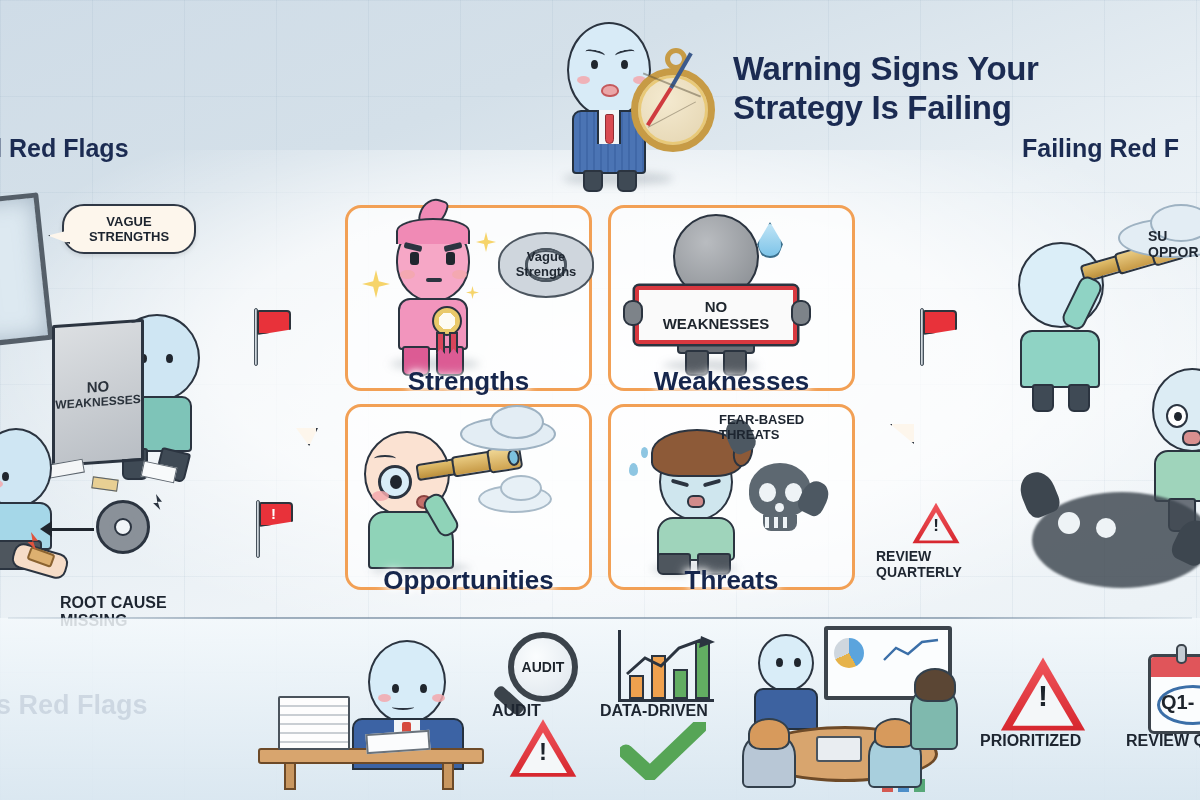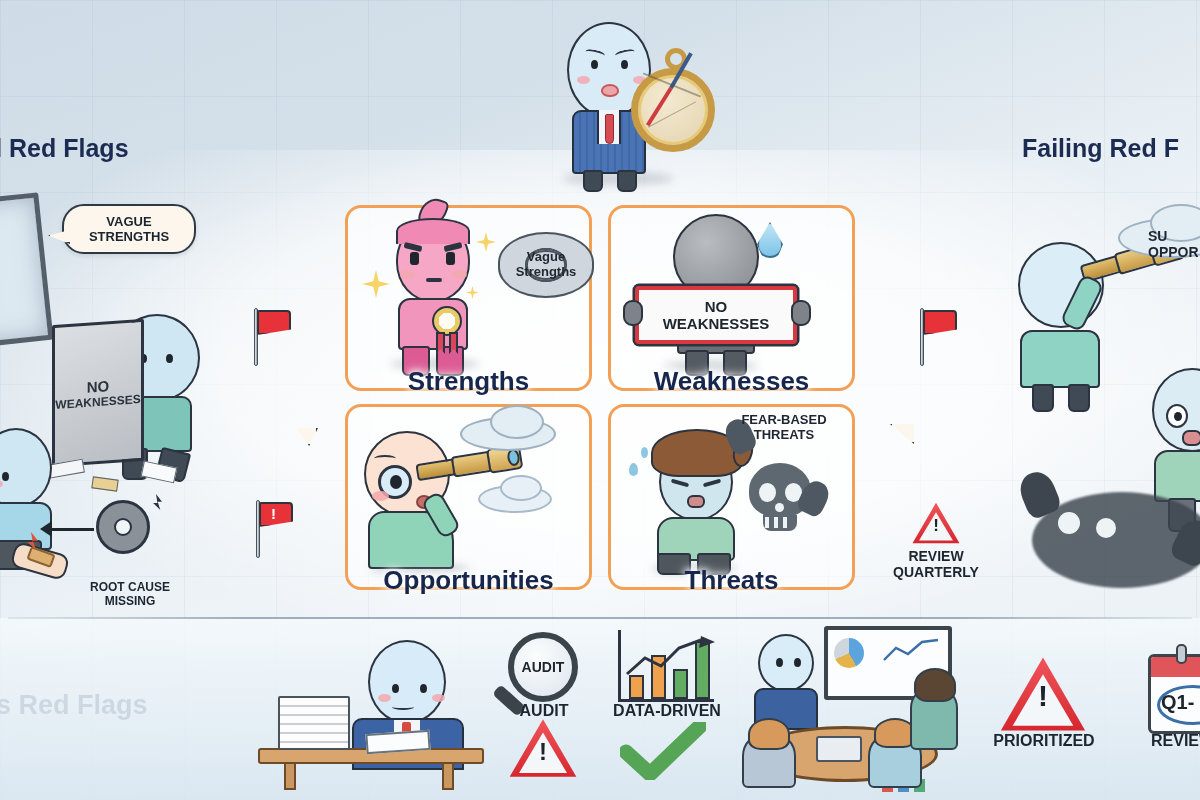--- a/index.html
+++ b/index.html
@@ -88,32 +88,36 @@
 
   
   .warn { position:absolute; }
   .warn .tri { position:absolute; inset:0; background:
      linear-gradient(180deg,#f0565c,#d6262e); clip-path: polygon(50% 2%, 99% 98%, 1% 98%); }
   .warn .tri-in { position:absolute; left:14%; top:22%; width:72%; height:72%;
      background:#f4f7f9; clip-path: polygon(50% 3%, 99% 97%, 1% 97%); }
   .warn .bang { position:absolute; left:0; right:0; top:40%; text-align:center;
      color:#1d242c; font-weight:bold; }
 
-  .icon-cap { position:absolute; text-align:center; font-weight:bold; color:#1d2530;
+  .icon-cap { position:absolute; text-align:left; font-weight:bold; color:#1d2530;
      line-height:1.15; white-space:nowrap; }
 
   .shadowblob { position:absolute; background:rgba(70,85,100,.22); border-radius:50%; filter:blur(4px); }
 </style>
 </head>
 <body>
 
 <div id="stage">
   <div class="grid"></div>
   <div class="whitewash"></div>
 
+  <div class="title-right">
+    <div>Warning Signs Your</div>
+    <div>Strategy Is Failing</div>
+  </div>
 
   <div class="ch" style="left:545px;top:22px;width:175px;height:170px;">
     <div class="shadowblob" style="left:18px;top:150px;width:110px;height:13px;"></div>
 
     <div class="head" style="position:absolute;left:22px;top:0;width:84px;height:96px;background:#d8ebf7;"></div>
     <div class="eye" style="left:46px;top:38px;"></div>
     <div class="eye" style="left:76px;top:38px;"></div>
     <div style="position:absolute;left:40px;top:28px;width:20px;height:7px;border-top:2.5px solid #2b3440;border-radius:50%;transform:rotate(12deg);"></div>
     <div style="position:absolute;left:70px;top:28px;width:20px;height:7px;border-top:2.5px solid #2b3440;border-radius:50%;transform:rotate(-12deg);"></div>
     <div class="cheek" style="left:32px;top:54px;"></div>
@@ -308,21 +312,21 @@
       <div class="bang">!</div>
   </div>
 
   <div style="position:absolute;left:296px;top:428px;width:22px;height:18px;background:#fdf6ec;border-right:2.5px solid #2f3845;border-bottom:2.5px solid #2f3845;clip-path:polygon(0 0,100% 0,60% 100%);"></div>
 
   <div style="position:absolute;left:96px;top:500px;width:54px;height:54px;border-radius:50%;background:#8a9199;border:3px solid #2b3440;box-shadow:inset 0 0 0 10px #8a9199;"></div>
   <div style="position:absolute;left:114px;top:518px;width:18px;height:18px;border-radius:50%;background:#f1f5f8;border:2.5px solid #2b3440;"></div>
   <div style="position:absolute;left:150px;top:494px;width:12px;height:16px;background:#2b3440;clip-path:polygon(50% 0,100% 48%,64% 48%,86% 100%,26% 56%,62% 56%);"></div>
   <div style="position:absolute;left:44px;top:528px;width:50px;height:3px;background:#20262e;"></div>
   <div style="position:absolute;left:40px;top:521px;width:12px;height:16px;background:#20262e;clip-path:polygon(100% 0,100% 100%,0 50%);"></div>
-  <div class="icon-cap" style="left:60px;top:581px;width:140px;font-size:12px;">
+  <div class="icon-cap" style="left:60px;top:594px;width:140px;font-size:16px;">
     <div>ROOT CAUSE</div>
     <div>MISSING</div>
   </div>
 
   <div style="position:absolute;left:1018px;top:242px;width:150px;height:160px;">
     <div style="position:absolute;left:0;top:0;width:86px;height:86px;border-radius:50%;background:#dbeef8;border:2.5px solid #2b3440;"></div>
     <div style="position:absolute;left:2px;top:88px;width:80px;height:58px;background:#8fd3c4;border:2.5px solid #2b3440;border-radius:12px 12px 4px 4px;"></div>
     <div class="leg" style="left:14px;top:142px;width:22px;height:28px;"></div>
     <div class="leg" style="left:50px;top:142px;width:22px;height:28px;"></div>
     <div style="position:absolute;left:62px;top:6px;width:104px;height:24px;transform:rotate(-16deg);">

